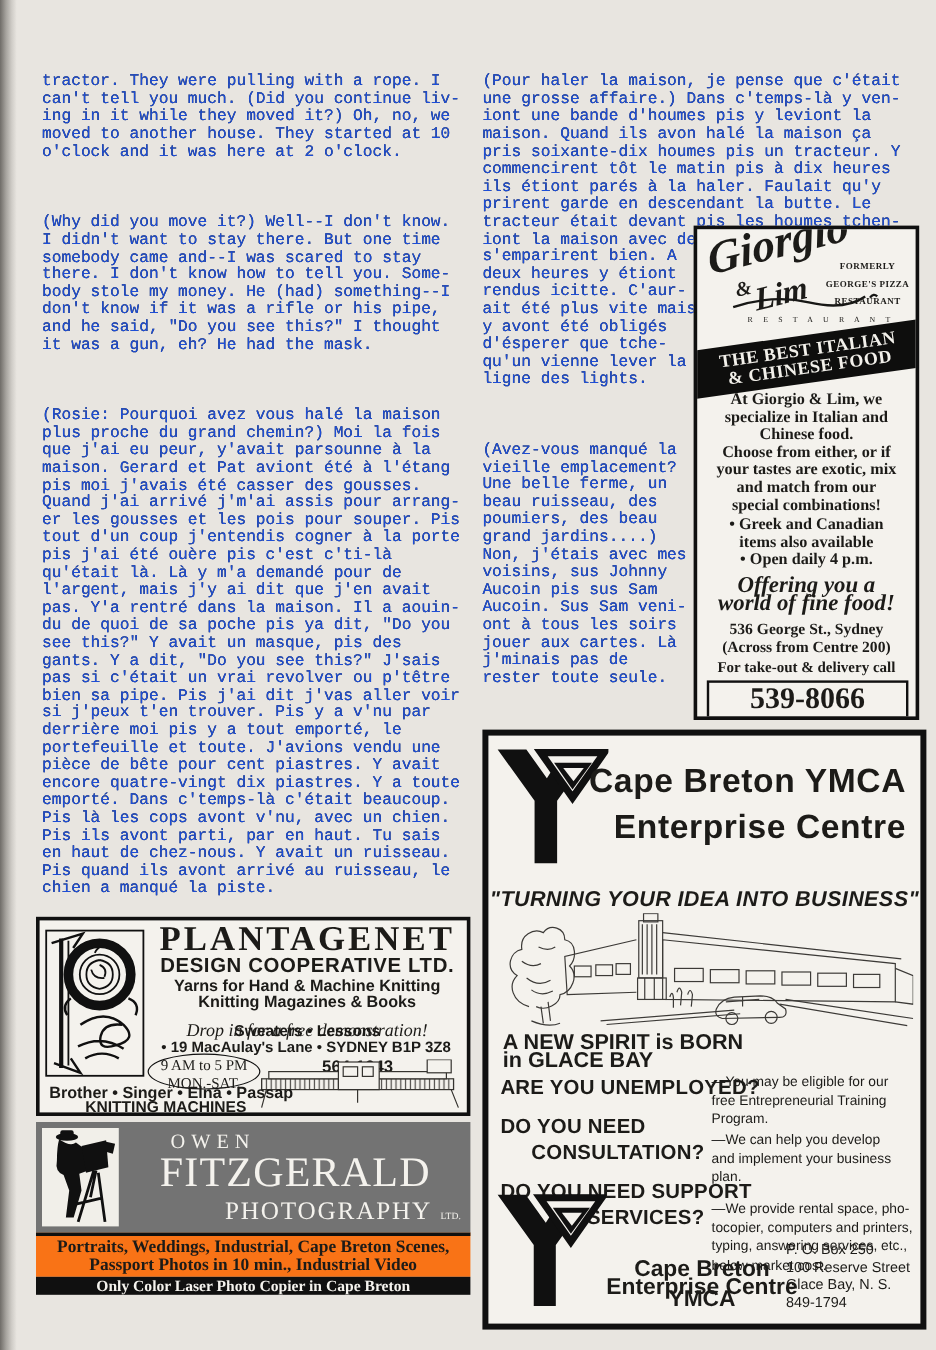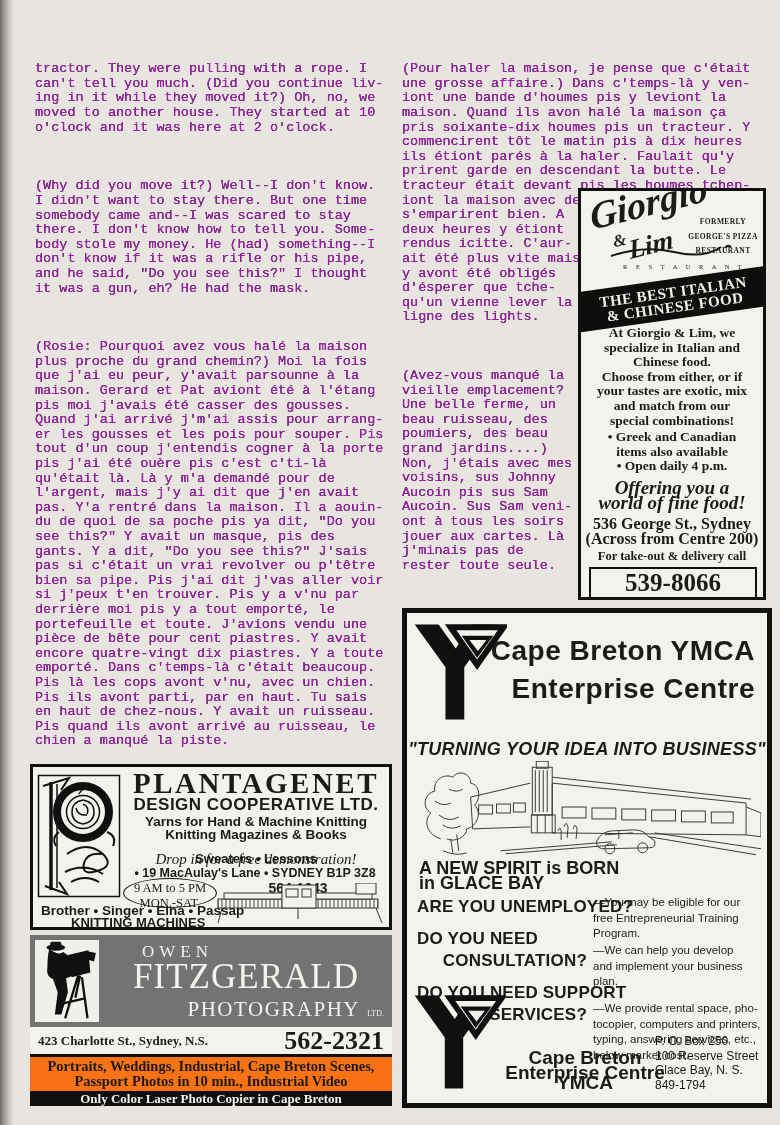--- a/index.html
+++ b/index.html
@@ -3,21 +3,21 @@
 <meta charset="utf-8">
 <style>
   html,body{margin:0;padding:0;background:#c9c6c1;}
   .page{position:relative;width:780px;height:1125px;background:#e8e5e0;overflow:hidden;
         font-family:"Liberation Sans",sans-serif;color:#1c1b18;}
   .edge{position:absolute;left:0;top:0;bottom:0;width:14px;
         background:linear-gradient(90deg,#6f6c68,#a5a29d 35%,#cfccc7 70%,#e8e5e0);}
   .abs{position:absolute;}
   
   .mono{font-family:"Liberation Mono","DejaVu Sans Mono",monospace;font-size:13.5px;
-        line-height:14.6px;white-space:pre;color:#a21caf;text-shadow:0 0 .5px #1b1a17;}
+        line-height:14.6px;white-space:pre;color:#1d4ed8;text-shadow:0 0 .5px #1b1a17;}
   .para{margin-bottom:15px;}
   .ln{height:14.6px;}
   
   .adbox{position:absolute;background:#f4f2ed;border:3px solid #101010;box-sizing:border-box;}
   .serif{font-family:"Liberation Serif",serif;}
   .b{font-weight:bold;} .i{font-style:italic;} .ctr{text-align:center;}
   .white{color:#f4f2ed;}
   
   .gio-script{font-family:"Liberation Serif",serif;font-style:italic;font-weight:bold;
               transform:rotate(-14deg) skewX(-6deg);transform-origin:left top;}
@@ -90,21 +90,21 @@
         </div>
       <div class="abs serif b ctr" style="left:2px;top:238px;width:178px;font-size:13.5px;line-height:15.5px;">
           <div class="ln">• Greek and Canadian</div>
           <div class="ln">items also available</div>
           <div class="ln">• Open daily 4 p.m.</div>
         </div>
       <div class="abs serif b i ctr" style="left:2px;top:285px;width:178px;font-size:19px;line-height:23px;">
           <div class="ln">Offering you a</div>
           <div class="ln">world of fine food!</div>
         </div>
-      <div class="abs serif b ctr" style="left:2px;top:326px;width:178px;font-size:16px;line-height:13.5px;">
+      <div class="abs serif b ctr" style="left:2px;top:326px;width:178px;font-size:13px;line-height:13.5px;">
           <div class="ln">536 George St., Sydney</div>
           <div class="ln">(Across from Centre 200)</div>
         </div>
       <div class="abs serif b ctr" style="left:2px;top:358px;width:178px;font-size:12.5px;">For take-out &amp; delivery call</div>
       <div class="abs phonebox" style="left:8px;top:376px;width:164px;height:28px;font-size:25px;line-height:28px;">539-8066</div>
     </div>
   </div>
 
   <div class="adbox" style="left:402px;top:608px;width:370px;height:500px;border-width:5px;">
     <div style="position:relative;width:100%;height:100%;">
@@ -254,24 +254,20 @@
           <g stroke="#101010" stroke-width="2.5" fill="none">
             <path d="M44 38 L30 84 M48 40 L54 84 M46 38 L41 62 M28 68 l22-5"></path>
           </g>
         </svg>
       </div>
       <div class="abs serif white" style="left:112px;top:7px;font-size:17px;letter-spacing:5px;">OWEN</div>
       <div class="abs serif white ctr" style="left:74px;top:22px;width:284px;font-size:35px;letter-spacing:1px;">FITZGERALD</div>
       <div class="abs serif white" style="right:32px;top:62px;font-size:21px;letter-spacing:1.5px;">PHOTOGRAPHY</div>
       <div class="abs serif white" style="right:8px;top:74px;font-size:8px;">LTD.</div>
     </div>
-    <div class="fz-addr">
-      <div class="serif b" style="font-size:13px;padding-left:8px;">423 Charlotte St., Sydney, N.S.</div>
-      <div class="serif b" style="font-size:26px;padding-right:8px;">562-2321</div>
-    </div>
     <div class="fz-serv serif b" style="font-size:14.5px;line-height:16px;">
         <div class="ln">Portraits, Weddings, Industrial, Cape Breton Scenes,</div>
         <div class="ln">Passport Photos in 10 min., Industrial Video</div>
       </div>
     <div class="fz-band serif b white" style="font-size:13px;line-height:15px;">Only Color Laser Photo Copier in Cape Breton</div>
   </div>
 
 </div>
 
 </body></html>

